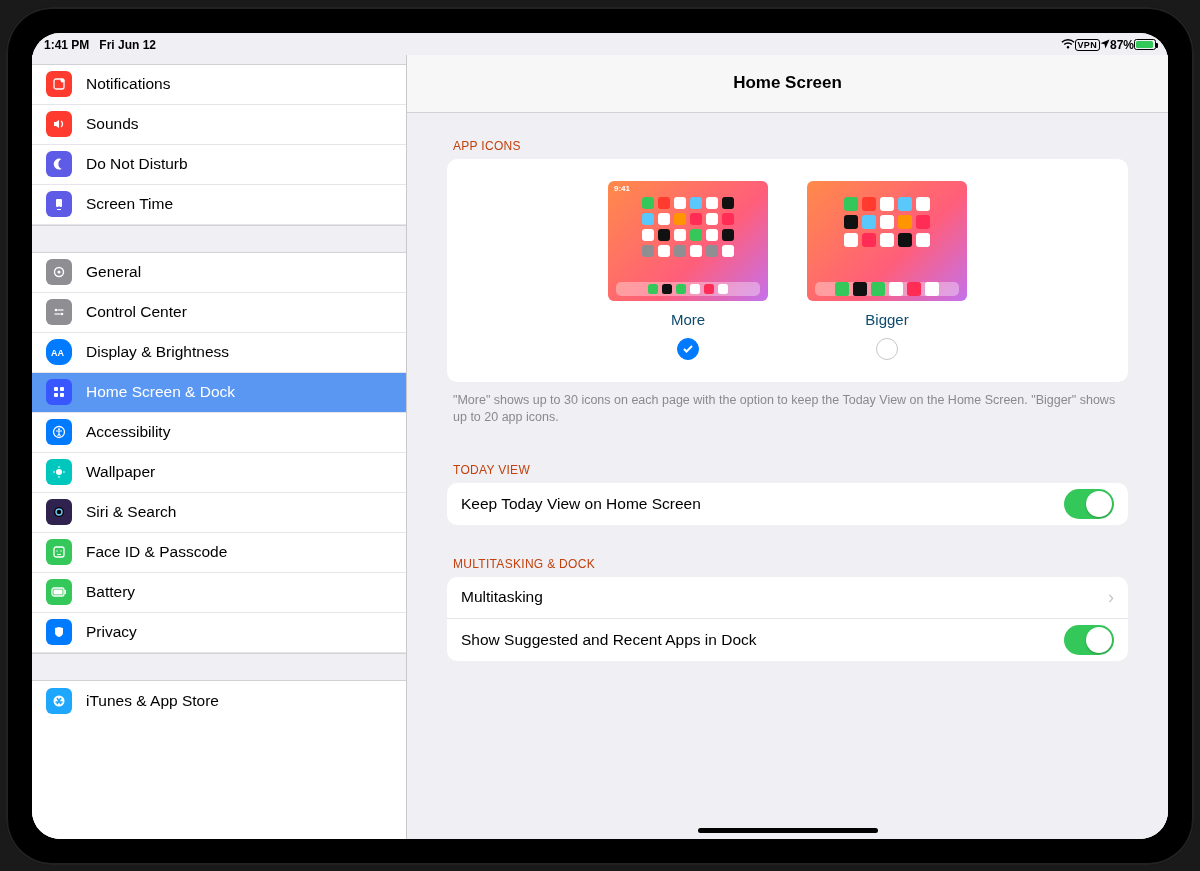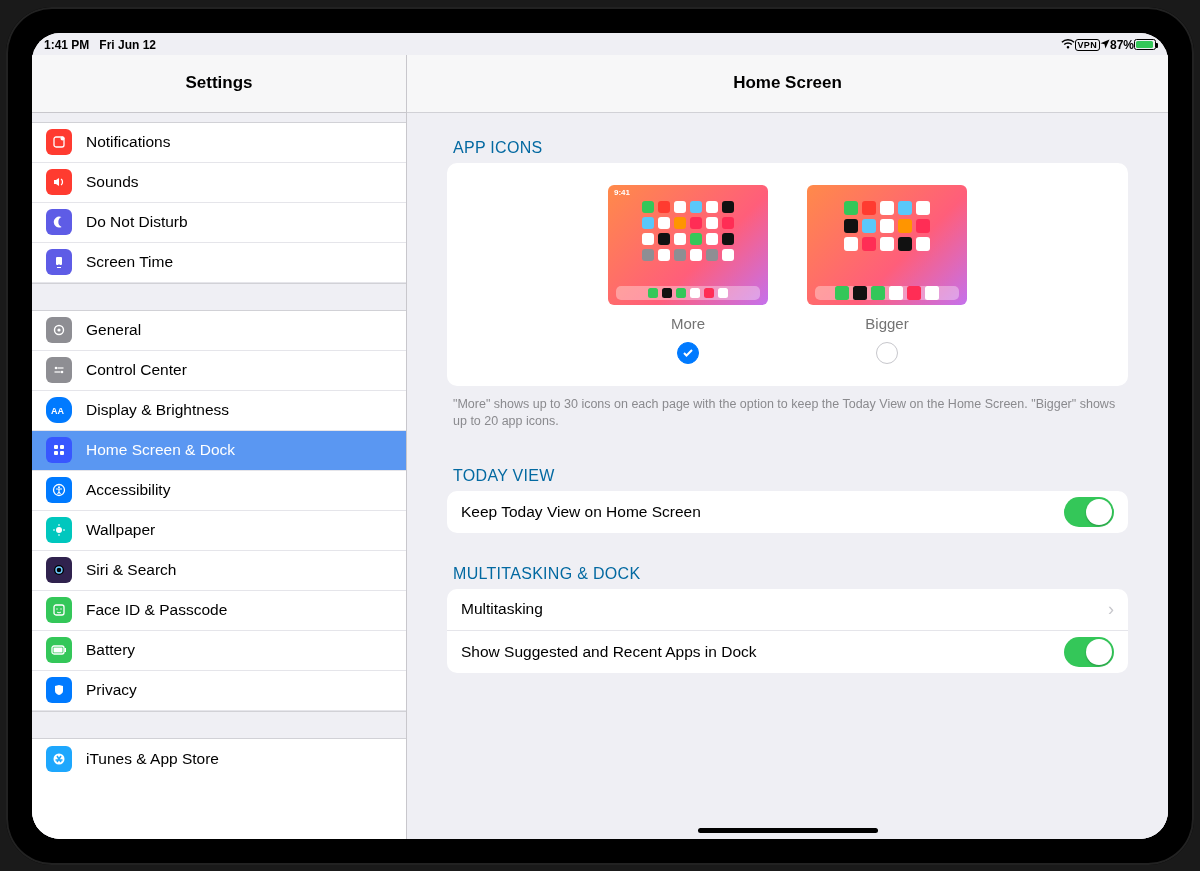--- a/index.html
+++ b/index.html
@@ -119,21 +119,21 @@
     overflow:auto;
   }
   .detail-header {
     height:58px; display:flex; align-items:center; justify-content:center;
     font-weight:700; font-size:17px;
     border-bottom:1px solid #d1d1d6;
     background:#f7f7f8;
   }
   .detail-body { padding: 18px 40px 10px 40px; }
   .group-label {
-    font-size:16px; color:#0369a1; letter-spacing:.3px;
+    font-size:12px; color:#c2410c; letter-spacing:.3px;
     padding: 8px 6px 6px 6px;
     text-transform: uppercase;
   }
   .panel {
     background:#fff; border-radius:10px; overflow:hidden;
   }
   .app-icons-panel {
     padding: 22px 30px 22px 30px;
     display:flex; gap:39px; justify-content:center;
   }
@@ -156,21 +156,21 @@
   .thumb.more .thumb-grid { grid-template-columns: repeat(6, 12px); }
   .thumb.bigger .thumb-grid { grid-template-columns: repeat(5, 14px); }
   .ticon { width:12px; height:12px; border-radius:3px; }
   .thumb.bigger .ticon { width:14px; height:14px; }
   .dock {
     position:absolute; bottom:5px; left:8px; right:8px; height:14px;
     background: rgba(255,255,255,.35); border-radius:5px;
     display:flex; gap:4px; align-items:center; justify-content:center;
   }
   .dock .ticon { width:10px; height:10px; border-radius:2.5px; }
-  .opt-label { font-size:15px; color:#737373; }
+  .opt-label { font-size:15px; color:#0c4a6e; }
   .radio {
     width:22px; height:22px; border-radius:50%;
     border:1.5px solid #c7c7cc; background:#fff;
     display:flex; align-items:center; justify-content:center;
   }
   .radio.checked { background:#007aff; border-color:#007aff; color:#fff; }
   .help-text {
     font-size:12.5px; color:#8a8a8e; line-height:1.4;
     padding: 10px 6px 6px 6px;
   }
@@ -220,21 +220,20 @@
         <span>87%</span>
         <span class="batt">
             <span class="batt-fill"></span>
           </span>
       </div>
     </div>
 
     <div class="content">
 
       <div class="sidebar">
-        <div class="sidebar-header">Settings</div>
         <div class="sidebar-list" id="sidebar-list">
             <div class="section-gap first"></div>
             <div class="row">
               <div class="icon" style="background: rgb(255, 59, 48);">
                 <svg width="14" height="14" viewBox="0 0 14 14">
                   <rect x="2" y="2" width="10" height="10" rx="2" fill="none" stroke="#fff" stroke-width="1.3"></rect>
                   <circle cx="10.5" cy="3.5" r="2" fill="#fff"></circle>
                 </svg>
               </div>
               <span>Notifications</span>

